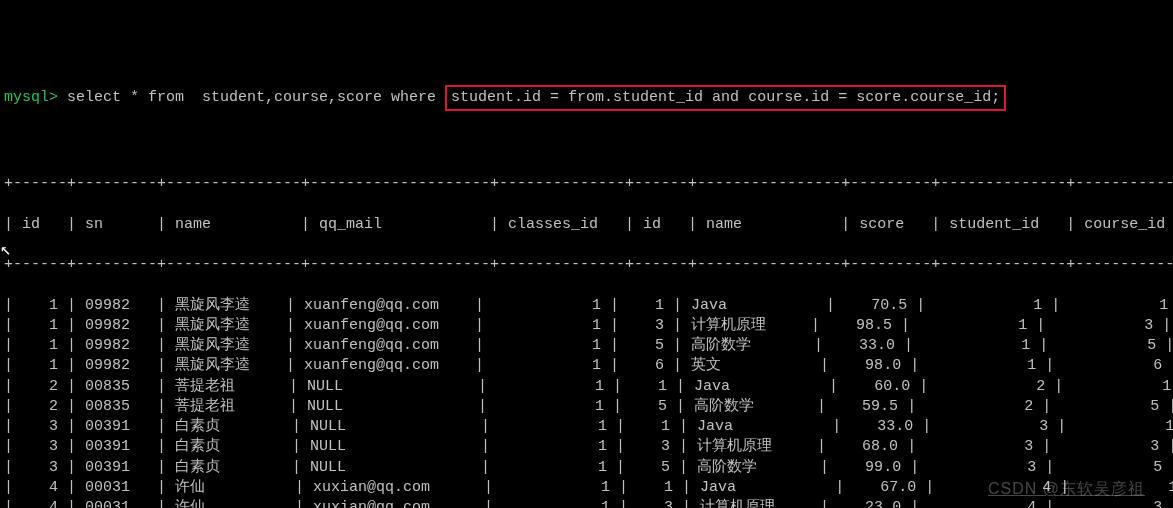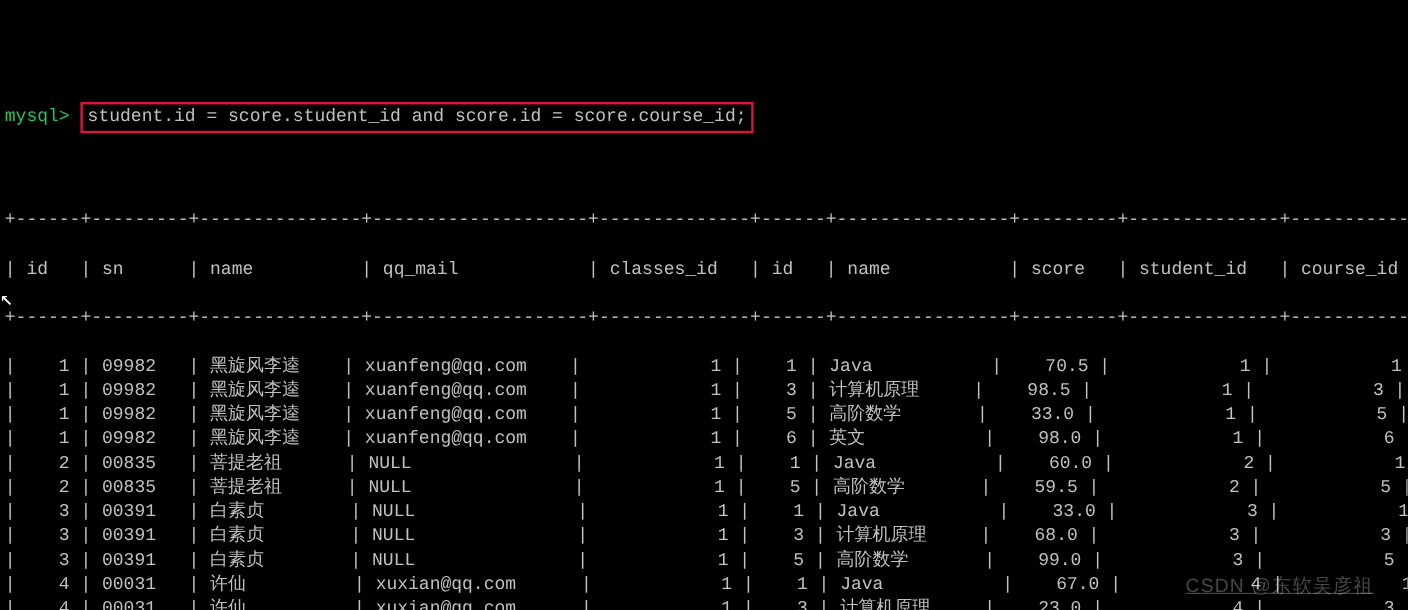--- a/index.html
+++ b/index.html
@@ -62,21 +62,21 @@
       color: #fff;
       font-size: 18px;
     }
   </style>
 </head>
 <body>
 
 
 
 <div class="prompt-line">
-  <span class="prompt-prefix">mysql&gt; </span><span class="highlight-box">student.id = score.student_id and score.id = score.course_id;</span>
+  <span class="prompt-prefix">mysql&gt; </span><span class="query-prefix">select * from  student,course,score where </span><span class="highlight-box">student.id = from.student_id and course.id = score.course_id;</span>
 </div>
 
 <div class="table-wrap">
 <div class="sep-row" id="sep-top">+------+---------+---------------+--------------------+--------------+------+----------------+---------+--------------+-------------+</div>
 <div class="header-row" id="header-row">| id   | sn      | name          | qq_mail            | classes_id   | id   | name           | score   | student_id   | course_id   |</div>
 <div class="sep-row" id="sep-mid">+------+---------+---------------+--------------------+--------------+------+----------------+---------+--------------+-------------+</div>
 <div id="rows-container"><div class="data-row">|    1 | 09982   | 黑旋风李逵    | xuanfeng@qq.com    |            1 |    1 | Java           |    70.5 |            1 |           1 |</div><div class="data-row">|    1 | 09982   | 黑旋风李逵    | xuanfeng@qq.com    |            1 |    3 | 计算机原理     |    98.5 |            1 |           3 |</div><div class="data-row">|    1 | 09982   | 黑旋风李逵    | xuanfeng@qq.com    |            1 |    5 | 高阶数学       |    33.0 |            1 |           5 |</div><div class="data-row">|    1 | 09982   | 黑旋风李逵    | xuanfeng@qq.com    |            1 |    6 | 英文           |    98.0 |            1 |           6 |</div><div class="data-row">|    2 | 00835   | 菩提老祖      | NULL               |            1 |    1 | Java           |    60.0 |            2 |           1 |</div><div class="data-row">|    2 | 00835   | 菩提老祖      | NULL               |            1 |    5 | 高阶数学       |    59.5 |            2 |           5 |</div><div class="data-row">|    3 | 00391   | 白素贞        | NULL               |            1 |    1 | Java           |    33.0 |            3 |           1 |</div><div class="data-row">|    3 | 00391   | 白素贞        | NULL               |            1 |    3 | 计算机原理     |    68.0 |            3 |           3 |</div><div class="data-row">|    3 | 00391   | 白素贞        | NULL               |            1 |    5 | 高阶数学       |    99.0 |            3 |           5 |</div><div class="data-row">|    4 | 00031   | 许仙          | xuxian@qq.com      |            1 |    1 | Java           |    67.0 |            4 |           1 |</div><div class="data-row">|    4 | 00031   | 许仙          | xuxian@qq.com      |            1 |    3 | 计算机原理     |    23.0 |            4 |           3 |</div></div>
 
 </div>
 

